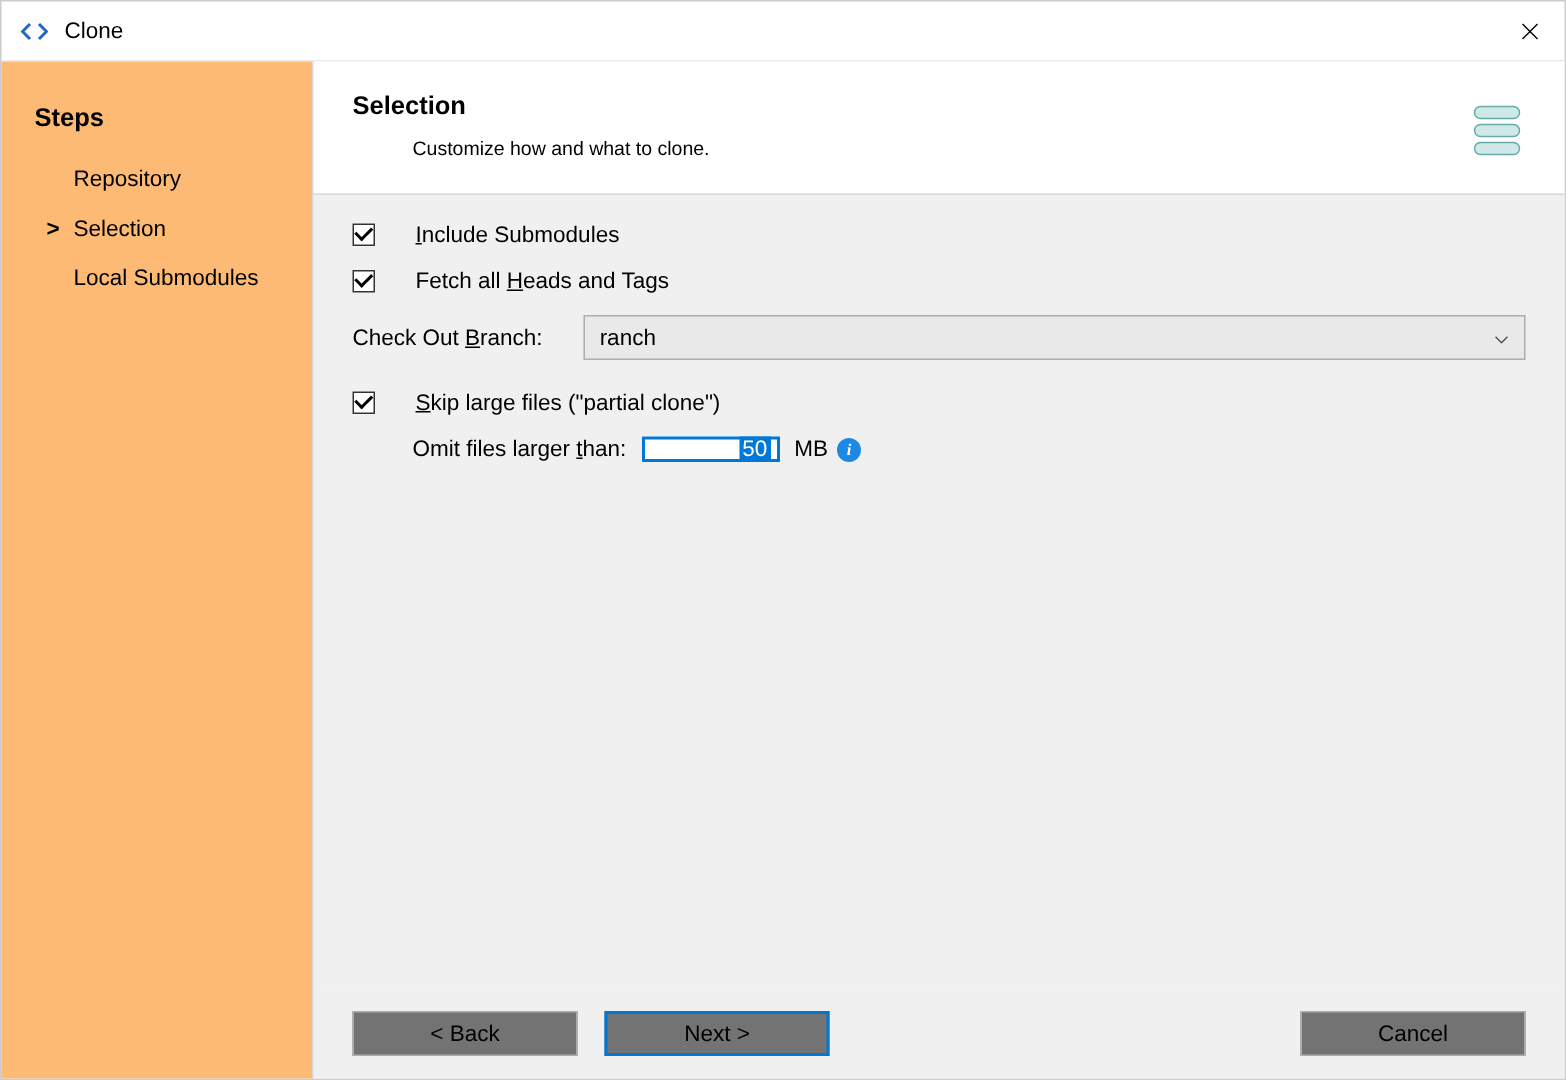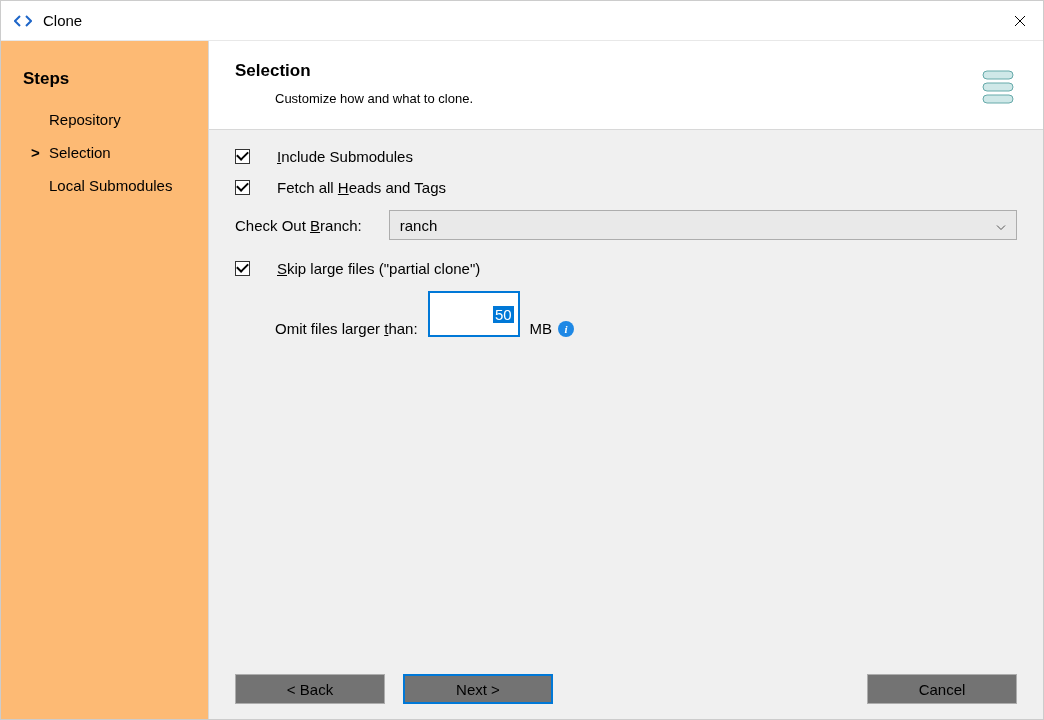--- a/index.html
+++ b/index.html
@@ -167,21 +167,21 @@
 
   .indent-row {
     display: flex;
     align-items: flex-end;
     padding-left: 40px;
     margin-top: 14px;
     font-size: 15px;
   }
   .num-input {
     width: 92px;
-    height: 46px;
+    height: 17px;
     border: 2px solid #0078d7;
     background: #fff;
     margin: 0 10px;
     text-align: right;
     padding: 0 4px;
     display: flex;
     align-items: center;
     justify-content: flex-end;
   }
   .num-input .sel {

